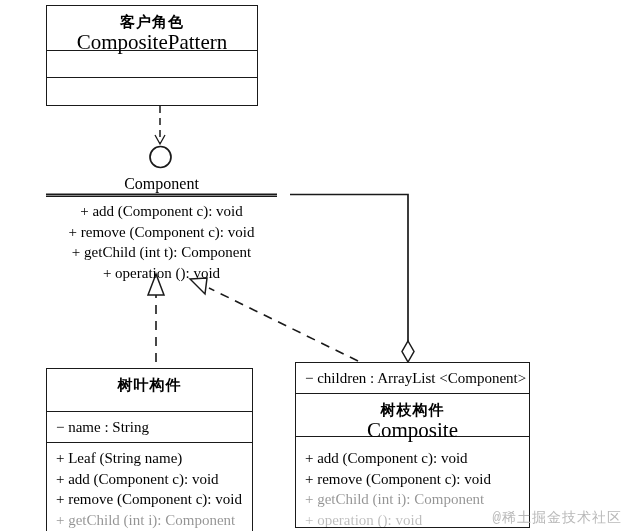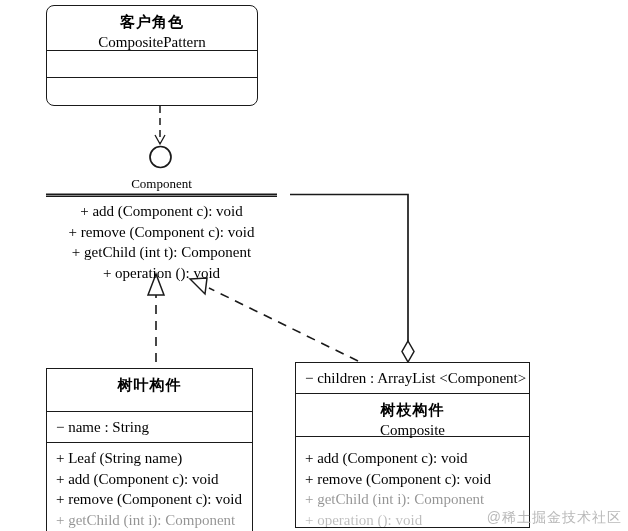--- a/index.html
+++ b/index.html
@@ -49,21 +49,21 @@
     padding-top: 7px;
   }
   .cn-name {
     font-family: "DejaVu Sans", "Liberation Sans", sans-serif;
     font-size: 15px;
     font-weight: 600;
     line-height: 19px;
     letter-spacing: 1px;
   }
   .en-name {
-    font-size: 15px;
+    font-size: 21px;
     line-height: 20px;
     text-align: center;
   }
   .member-line {
     font-size: 15px;
     line-height: 20.5px;
     white-space: nowrap;
   }
   .members-left {
     padding: 5px 0 0 9px;
@@ -78,33 +78,33 @@
 
   
   #component-interface {
     position: absolute;
     left: 46px;
     top: 174px;
     width: 231px;
   }
   #component-interface .iface-name {
     text-align: center;
-    font-size: 13px;
+    font-size: 16px;
     line-height: 20px;
   }
   #component-interface .iface-rule {
     border-top: 1.8px solid #1a1a1a;
     margin-top: 2px;
     padding-top: 4px;
   }
   .watermark {
     position: absolute;
     right: 6px;
     bottom: 4px;
-    font-family: Liberation Sans, sans-serif;
+    font-family: Liberation Mono, monospace;
     font-size: 14px;
     color: #b9b9b9;
     letter-spacing: 1px;
     white-space: nowrap;
   }
 </style>
 </head>
 <body>
 
 <div id="diagram-root">
@@ -133,21 +133,21 @@
       <path d="M156,362 L156,295" fill="none" stroke="#1a1a1a" stroke-width="1.6" stroke-dasharray="9,7"></path>
       <polygon points="156,274 164,295 148,295" fill="#ffffff" stroke="#1a1a1a" stroke-width="1.5"></polygon>
     </g>
 
     <g>
       <path d="M358,361 L209,288" fill="none" stroke="#1a1a1a" stroke-width="1.6" stroke-dasharray="9,7"></path>
       <polygon points="190,279 207,278 205,294" fill="#ffffff" stroke="#1a1a1a" stroke-width="1.5"></polygon>
     </g>
   </svg>
 
-  <div class="uml-box" id="client-box" style="left:46px; top:5px; width:212px; height:101px;border-radius:8px;">
+  <div class="uml-box" id="client-box" style="left:46px; top:5px; width:212px; height:101px;">
     <div class="compartment cmp-title" style="height:45px;">
       <div class="cn-name">客户角色</div>
       <div class="en-name">CompositePattern</div>
     </div>
     <div class="compartment" style="height:27px;"></div>
     <div class="compartment last" style="height:27px;"></div>
   </div>
 
   <div id="component-interface">
     <div class="iface-name">Component</div>

